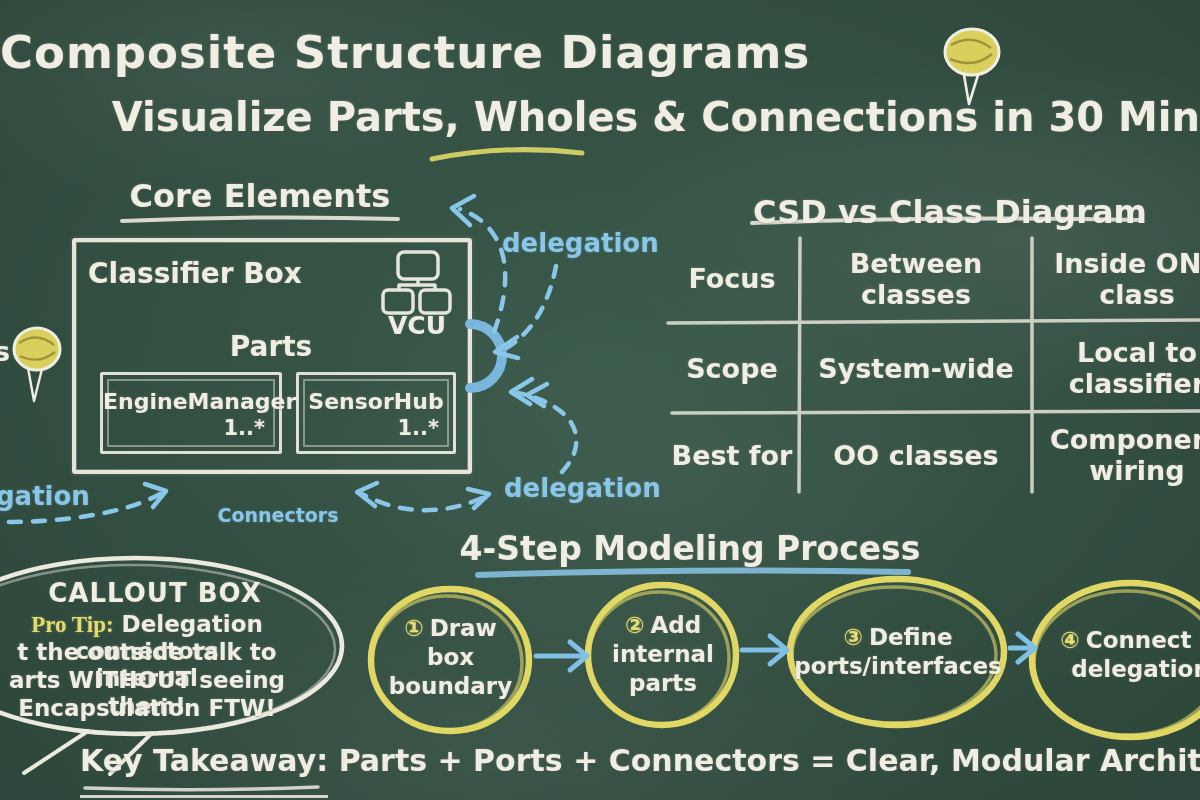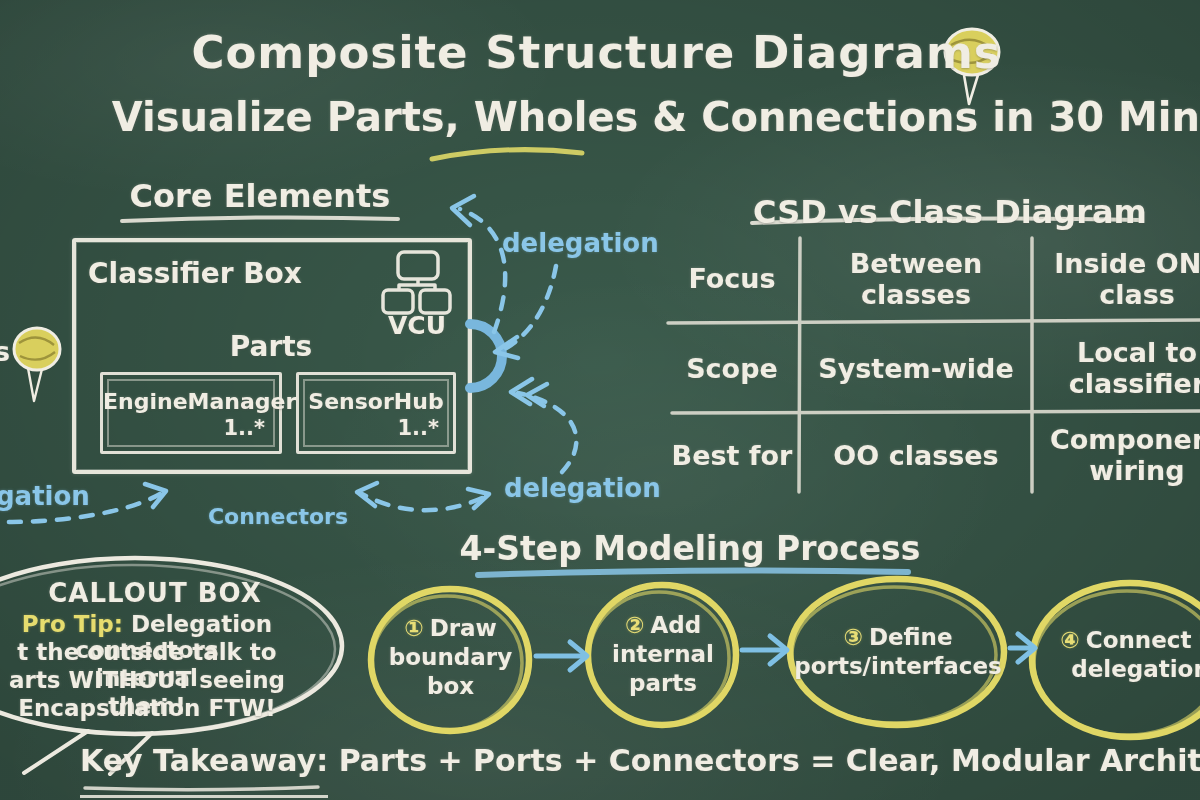--- a/index.html
+++ b/index.html
@@ -15,36 +15,36 @@
       radial-gradient(ellipse 900px 600px at 50% 45%, rgba(0,0,0,0.0), rgba(0,0,0,0.22) 95%);
   }
   .chalk{color:#f0ede3;text-shadow:0 0 3px rgba(235,232,220,0.28),0 1px 2px rgba(0,0,0,0.25);font-weight:bold;}
   .blue{color:#8ac6e8;text-shadow:0 0 3px rgba(138,198,232,0.35);}
   .yellow{color:#e6dc6e;text-shadow:0 0 3px rgba(230,220,110,0.35);}
   .abs{position:absolute;}
   .ctr{text-align:center;}
   .overlay{position:absolute;left:0;top:0;z-index:2;pointer-events:none;}
   .txt{z-index:3;}
   
-  .title-row{left:0;top:26px;width:1193px;text-align:center;font-size:45px;letter-spacing:1px;}
+  .title-row{left:0;top:26px;width:1193px;font-size:45px;letter-spacing:1px;}
   .subtitle-row{left:0;top:94px;width:1200px;text-align:right;font-size:40px;}
   
   .core-heading{left:120px;top:177px;width:280px;font-size:32px;}
   .classifier-box{left:72px;top:238px;width:392px;height:228px;border:4px solid rgba(240,237,227,0.95);
     border-radius:3px;box-shadow:inset 0 0 0 1px rgba(240,237,227,0.3),0 0 4px rgba(255,255,255,0.15);z-index:1;}
   .classifier-label{left:88px;top:257px;font-size:28px;}
   .vcu-label{left:382px;top:311px;width:70px;font-size:25px;}
   .parts-label{left:216px;top:330px;width:110px;font-size:28px;}
   .part-box{position:absolute;top:372px;height:82px;border:3px solid rgba(240,237,227,0.92);
     outline:2px solid rgba(240,237,227,0.45);outline-offset:-9px;border-radius:2px;z-index:1;box-sizing:border-box;}
   .part-engine{left:100px;width:182px;}
   .part-sensor{left:296px;width:160px;}
   .part-name{display:block;text-align:center;margin-top:14px;font-size:22px;}
   .part-mult{display:block;text-align:right;padding-right:14px;font-size:21px;margin-top:2px;}
-  .connectors-label{left:203px;top:504px;width:150px;font-size:22px;}
+  .connectors-label{left:203px;top:504px;width:150px;font-size:19px;}
   .delegation-top{left:502px;top:228px;font-size:26px;}
   .delegation-bottom{left:504px;top:473px;font-size:26px;}
   .delegation-partial{left:-4px;top:481px;font-size:26px;}
   .left-partial{left:-6px;top:336px;font-size:27px;}
   
   .table-heading{left:740px;top:193px;width:420px;font-size:32px;}
   .cmp-table{left:664px;top:234px;display:grid;grid-template-columns:136px 232px 210px;
     grid-template-rows:89px 90px 84px;z-index:3;}
   .cell{display:flex;align-items:center;justify-content:center;text-align:center;font-size:27px;line-height:31px;padding:0 6px;box-sizing:border-box;}
   
@@ -178,40 +178,40 @@
   <div class="cell chalk">Local to classifier</div>
   <div class="cell chalk">Best for</div>
   <div class="cell chalk">OO classes</div>
   <div class="cell chalk">Component wiring</div>
 </div>
 
 <div class="abs txt chalk ctr process-heading">4-Step Modeling Process</div>
 
 <div class="step-text chalk s1">
   <div><span class="step-num">①</span><span>Draw</span></div>
+  <div>box</div>
   <div>boundary</div>
-  <div>box</div>
 </div>
 <div class="step-text chalk s2">
   <div><span class="step-num">②</span><span>Add</span></div>
   <div>internal</div>
   <div>parts</div>
 </div>
 <div class="step-text chalk s3">
   <div><span class="step-num">③</span><span>Define</span></div>
   <div>ports/interfaces</div>
 </div>
 <div class="step-text chalk s4">
   <div><span class="step-num">④</span><span>Connect w</span></div>
   <div>delegation</div>
 </div>
 
 <div class="abs txt chalk ctr callout-heading">CALLOUT BOX</div>
 <div class="callout-line chalk cl1">
-  <span class="yellow" style="font-weight:bold;">Pro Tip:</span><span> Delegation connectors</span>
+  <span class="yellow" style="font-weight:bold;font-family:Liberation Serif, serif;">Pro Tip:</span><span> Delegation connectors</span>
 </div>
 <div class="callout-line chalk cl2">t the outside talk to internal</div>
 <div class="callout-line chalk cl3">arts WITHOUT seeing them!</div>
 <div class="callout-line chalk cl4">Encapsulation FTW!</div>
 
 <div class="abs txt chalk takeaway">
   <span class="takeaway-label">Key Takeaway:</span><span> Parts + Ports + Connectors = Clear, Modular Architecture</span>
   
 </div>
 

